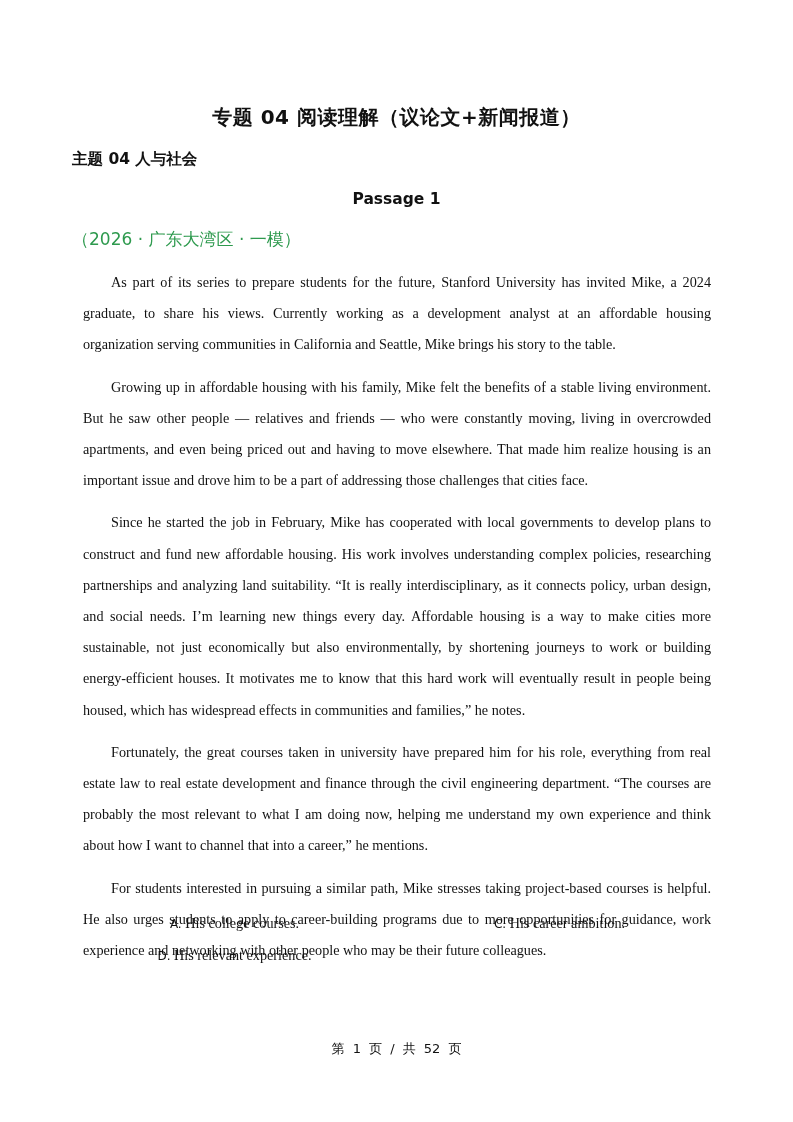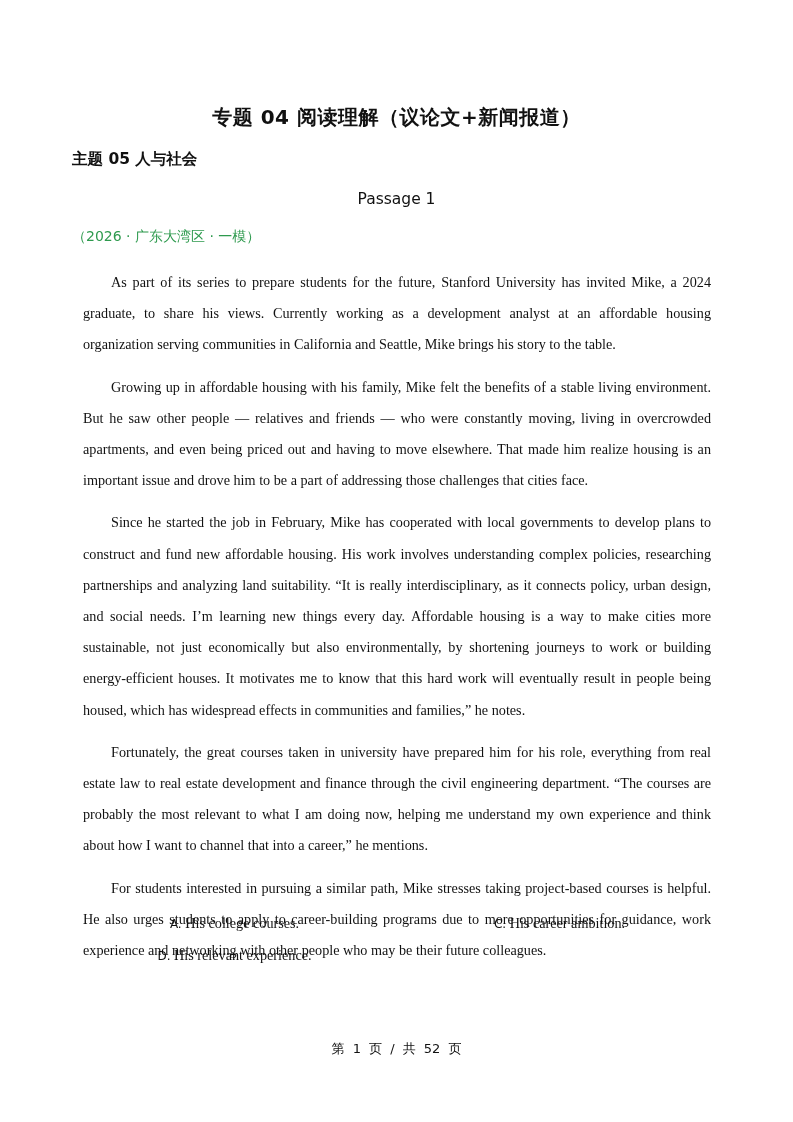--- a/index.html
+++ b/index.html
@@ -41,30 +41,30 @@
       font-size: 15.5px;
       color: #111;
     }
     .passage-title {
       position: absolute;
       top: 190px;
       left: 0;
       width: 793px;
       text-align: center;
       font-family: "DejaVu Sans", sans-serif;
-      font-weight: normal;
+      font-weight: bold;
       font-size: 15.5px;
       color: #111;
     }
     .source {
       position: absolute;
       top: 228px;
       left: 72px;
       font-family: "DejaVu Sans", sans-serif;
-      font-size: 14px;
+      font-size: 17px;
       color: #2e9a4e;
     }
     .body-text {
       position: absolute;
       top: 256px;
       left: 72px;
       width: 650px;
       font-family: "Liberation Serif", serif;
       font-size: 14.2px;
       line-height: 31.2px;
@@ -108,21 +108,21 @@
       word-spacing: 4px;
     }
   </style>
 </head>
 <body>
 
 <div class="page">
 
   <div class="title">专题 04  阅读理解（议论文+新闻报道）</div>
 
-  <div class="topic">主题 05  人与社会</div>
+  <div class="topic">主题 04  人与社会</div>
 
   <div class="passage-title">Passage 1</div>
 
   <div class="source">（2026 · 广东大湾区 · 一模）</div>
 
   <div class="body-text">
     <p>As part of its series to prepare students for the future, Stanford University has invited Mike, a 2024 graduate, to share his views. Currently working as a development analyst at an affordable housing organization serving communities in California and Seattle, Mike brings his story to the table.</p>
     <p>Growing up in affordable housing with his family, Mike felt the benefits of a stable living environment. But he saw other people — relatives and friends — who were constantly moving, living in overcrowded apartments, and even being priced out and having to move elsewhere. That made him realize housing is an important issue and drove him to be a part of addressing those challenges that cities face.</p>
     <p>Since he started the job in February, Mike has cooperated with local governments to develop plans to construct and fund new affordable housing. His work involves understanding complex policies, researching partnerships and analyzing land suitability. “It is really interdisciplinary, as it connects policy, urban design, and social needs. I’m learning new things every day. Affordable housing is a way to make cities more sustainable, not just economically but also environmentally, by shortening journeys to work or building energy-efficient houses. It motivates me to know that this hard work will eventually result in people being housed, which has widespread effects in communities and families,” he notes.</p>
     <p>Fortunately, the great courses taken in university have prepared him for his role, everything from real estate law to real estate development and finance through the civil engineering department. “The courses are probably the most relevant to what I am doing now, helping me understand my own experience and think about how I want to channel that into a career,” he mentions.</p>

